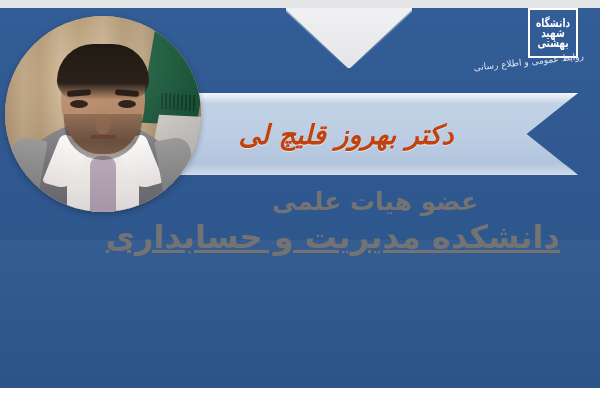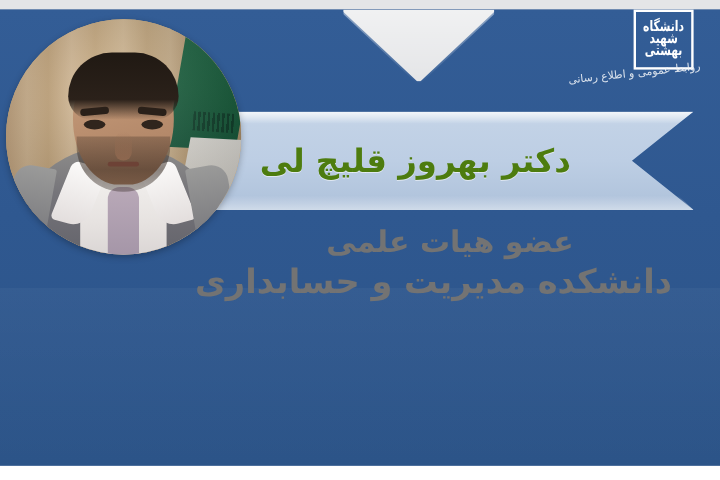--- a/index.html
+++ b/index.html
@@ -102,50 +102,52 @@
 
   .ribbon-name {
     position: absolute;
     left: 150px;
     top: 93px;
     width: 392px;
     height: 82px;
     display: flex;
     align-items: center;
     justify-content: center;
-    color: #4d7c0f;
+    color: #c2410c;
     font-size: 27px;
     font-weight: bold;
     letter-spacing: 0px;
     direction: rtl;
     white-space: nowrap;
     text-shadow: 0 1px 0 rgba(255,255,255,.55);
+    font-style: italic;
   }
 
   
   .subtitle-block {
     position: absolute;
     left: 190px;
     top: 186px;
     width: 370px;
     text-align: center;
     direction: rtl;
     color: #737373;
   }
   .subtitle-line-1 {
     font-size: 25px;
     font-weight: bold;
     line-height: 1.25;
     white-space: nowrap;
   }
   .subtitle-line-2 {
-    font-size: 28px;
+    font-size: 32px;
     font-weight: bold;
     line-height: 1.3;
     white-space: nowrap;
+    text-decoration: underline;
   }
 
   
   .portrait {
     position: absolute;
     left: 5px;
     top: 16px;
     width: 196px;
     height: 196px;
     border-radius: 50%;

